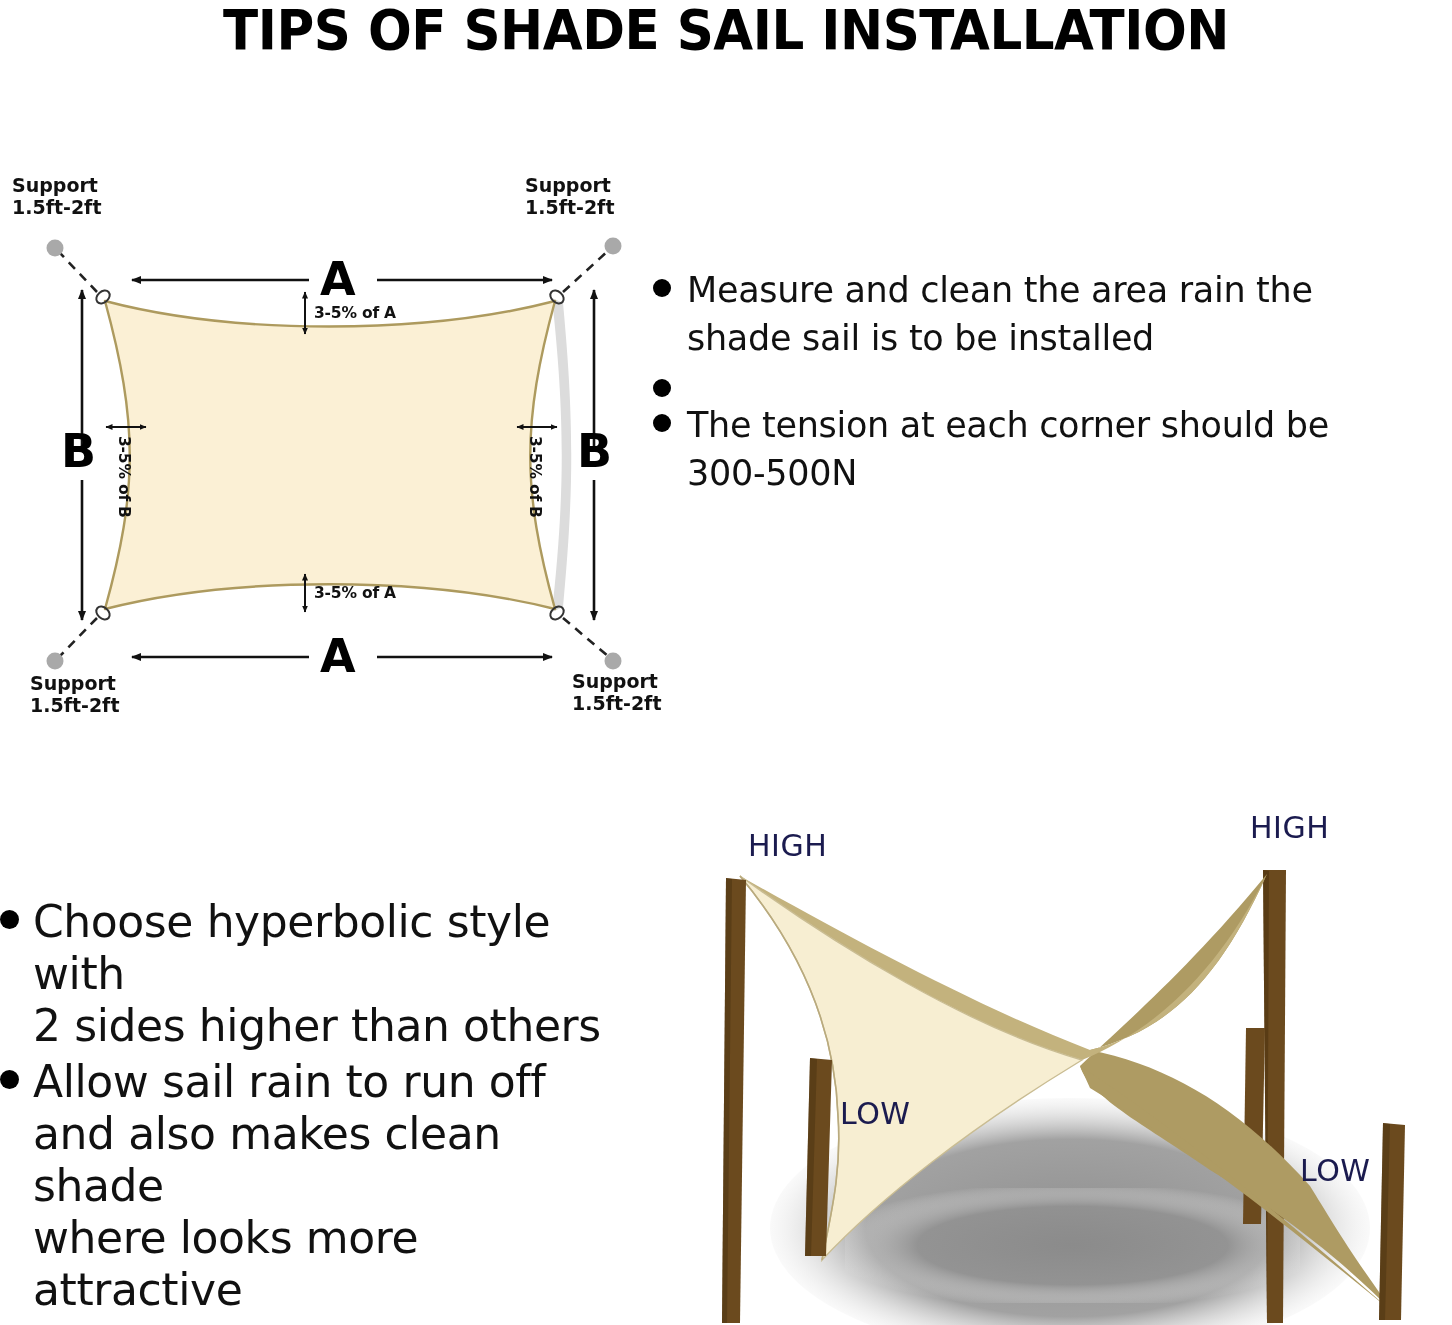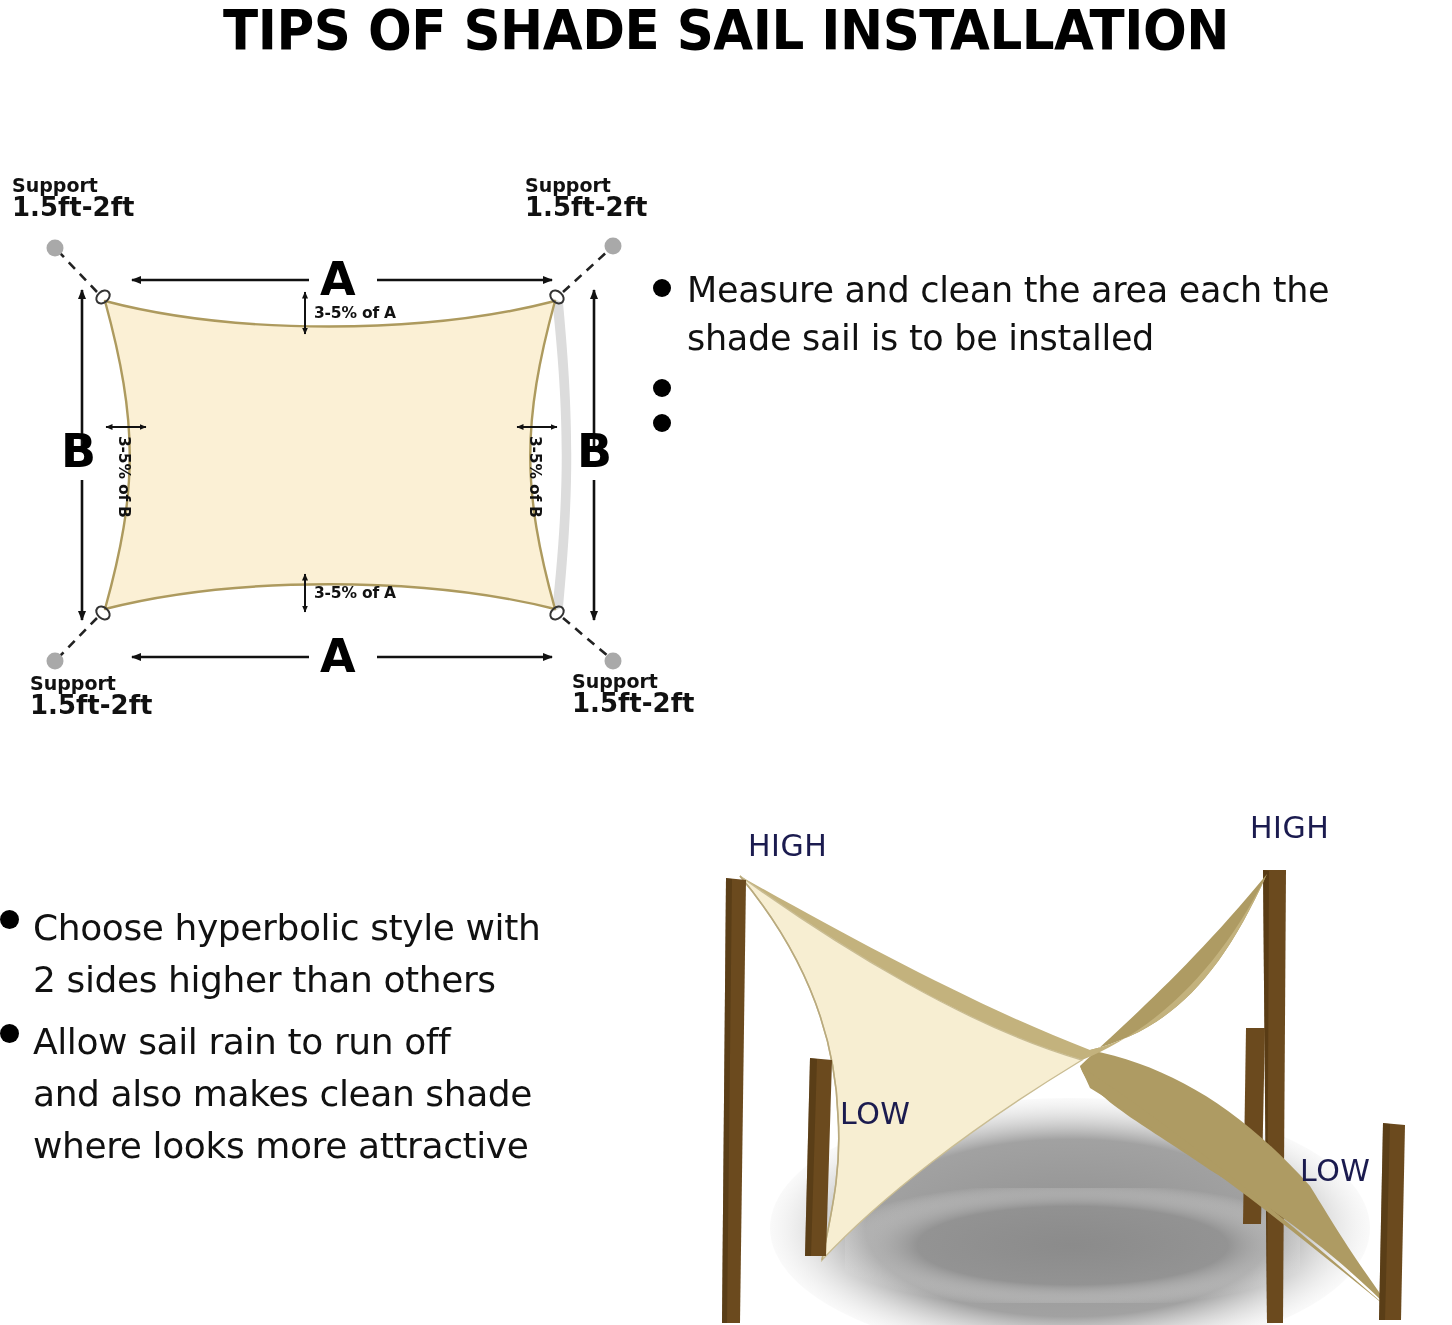--- a/index.html
+++ b/index.html
@@ -18,21 +18,21 @@
   }
 
   
   #rect-diagram{position:absolute;left:4px;top:160px;width:660px;height:580px;}
   #rect-diagram svg{display:block;}
 
   .dlabel{
     position:absolute;font-size:19px;line-height:22px;font-weight:600;
     color:#111;white-space:nowrap;
   }
-  .dlabel .l2{display:block;font-size:26px;}
+  .dlabel .l2{display:block;font-size:19px;}
 
   .pct{
     position:absolute;font-size:15.5px;font-weight:700;color:#111;
     white-space:nowrap;letter-spacing:-0.2px;
   }
   .pct.rot{transform:rotate(90deg);transform-origin:0 0;}
 
   .bigdim{
     position:absolute;font-family:"DejaVu Sans","Liberation Sans",sans-serif;
     font-weight:bold;font-size:46px;line-height:46px;color:#000;
@@ -52,21 +52,21 @@
   }
 
   
   #list-top{left:653px;top:266px;width:800px;}
   #list-top .dot{width:18px;height:18px;margin:13px 16px 0 0;}
   #list-top .btxt{font-size:35px;line-height:48px;letter-spacing:-0.3px;white-space:nowrap;}
 
   
   #list-bottom{left:0px;top:896px;width:640px;}
   #list-bottom .dot{width:19px;height:19px;margin:14px 14px 0 0;}
-  #list-bottom .btxt{font-size:36px;line-height:52px;letter-spacing:-0.4px;margin-top:6px;}
+  #list-bottom .btxt{font-size:44px;line-height:52px;letter-spacing:-0.4px;}
 
   
   #sail3d{position:absolute;left:650px;top:798px;width:802px;height:535px;}
   #sail3d svg{display:block;}
   .hl{
     position:absolute;font-family:"DejaVu Sans","Liberation Sans",sans-serif;
     font-size:30px;font-weight:400;color:#1b1b4f;letter-spacing:0.5px;
     white-space:nowrap;
   }
 </style>
@@ -185,31 +185,35 @@
   <div class="pct" style="left:310px;top:424px;">3-5% of A</div>
   <div class="pct rot" style="left:129px;top:276px;">3-5% of B</div>
   <div class="pct rot" style="left:540px;top:276px;">3-5% of B</div>
 </div>
 
 <div class="bullets" id="list-top">
 
   <div class="bl">
     <span class="dot"></span>
     <span class="btxt">
-      <span style="display:block">Measure and clean the area each the</span>
+      <span style="display:block">Measure and clean the area rain the</span>
       <span style="display:block">shade sail is to be installed</span>
     </span>
   </div>
 
   <div class="bl">
     <span class="dot"></span>
   </div>
 
   <div class="bl">
     <span class="dot"></span>
+    <span class="btxt">
+      <span style="display:block">The tension at each corner should be</span>
+      <span style="display:block">300-500N</span>
+    </span>
   </div>
 </div>
 
 <div class="bullets" id="list-bottom">
 
   <div class="bl">
     <span class="dot"></span>
     <span class="btxt">
       <span style="display:block">Choose hyperbolic style with</span>
       <span style="display:block">2 sides higher than others</span>

